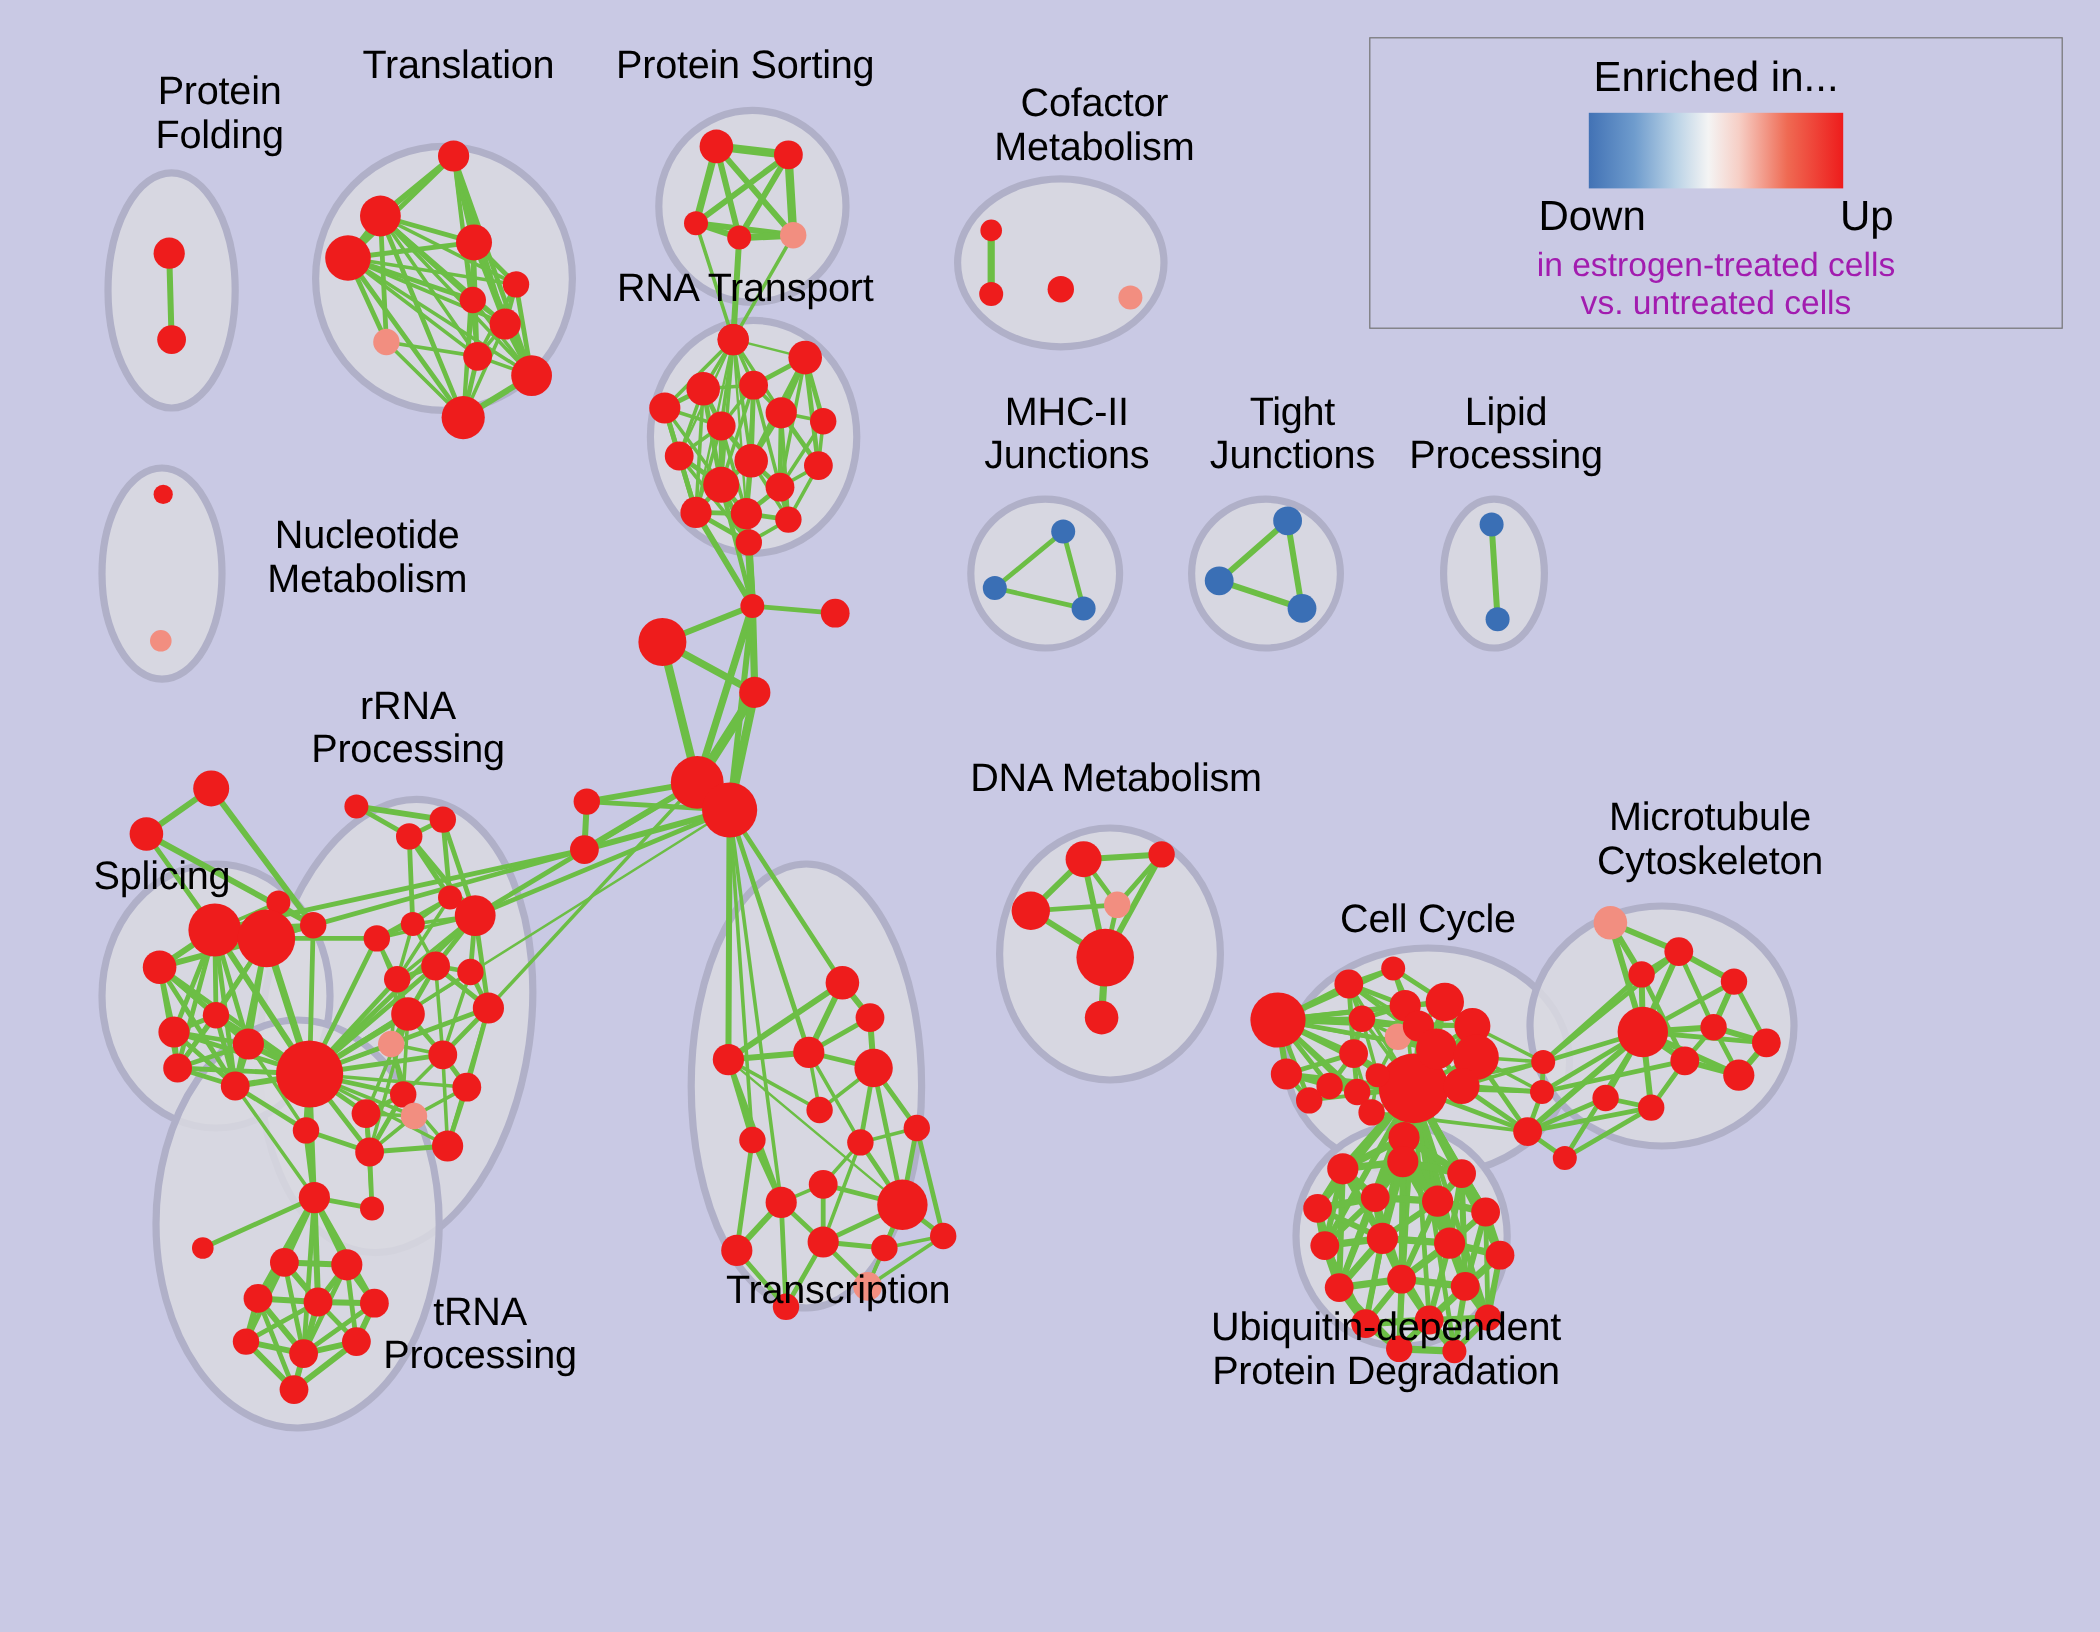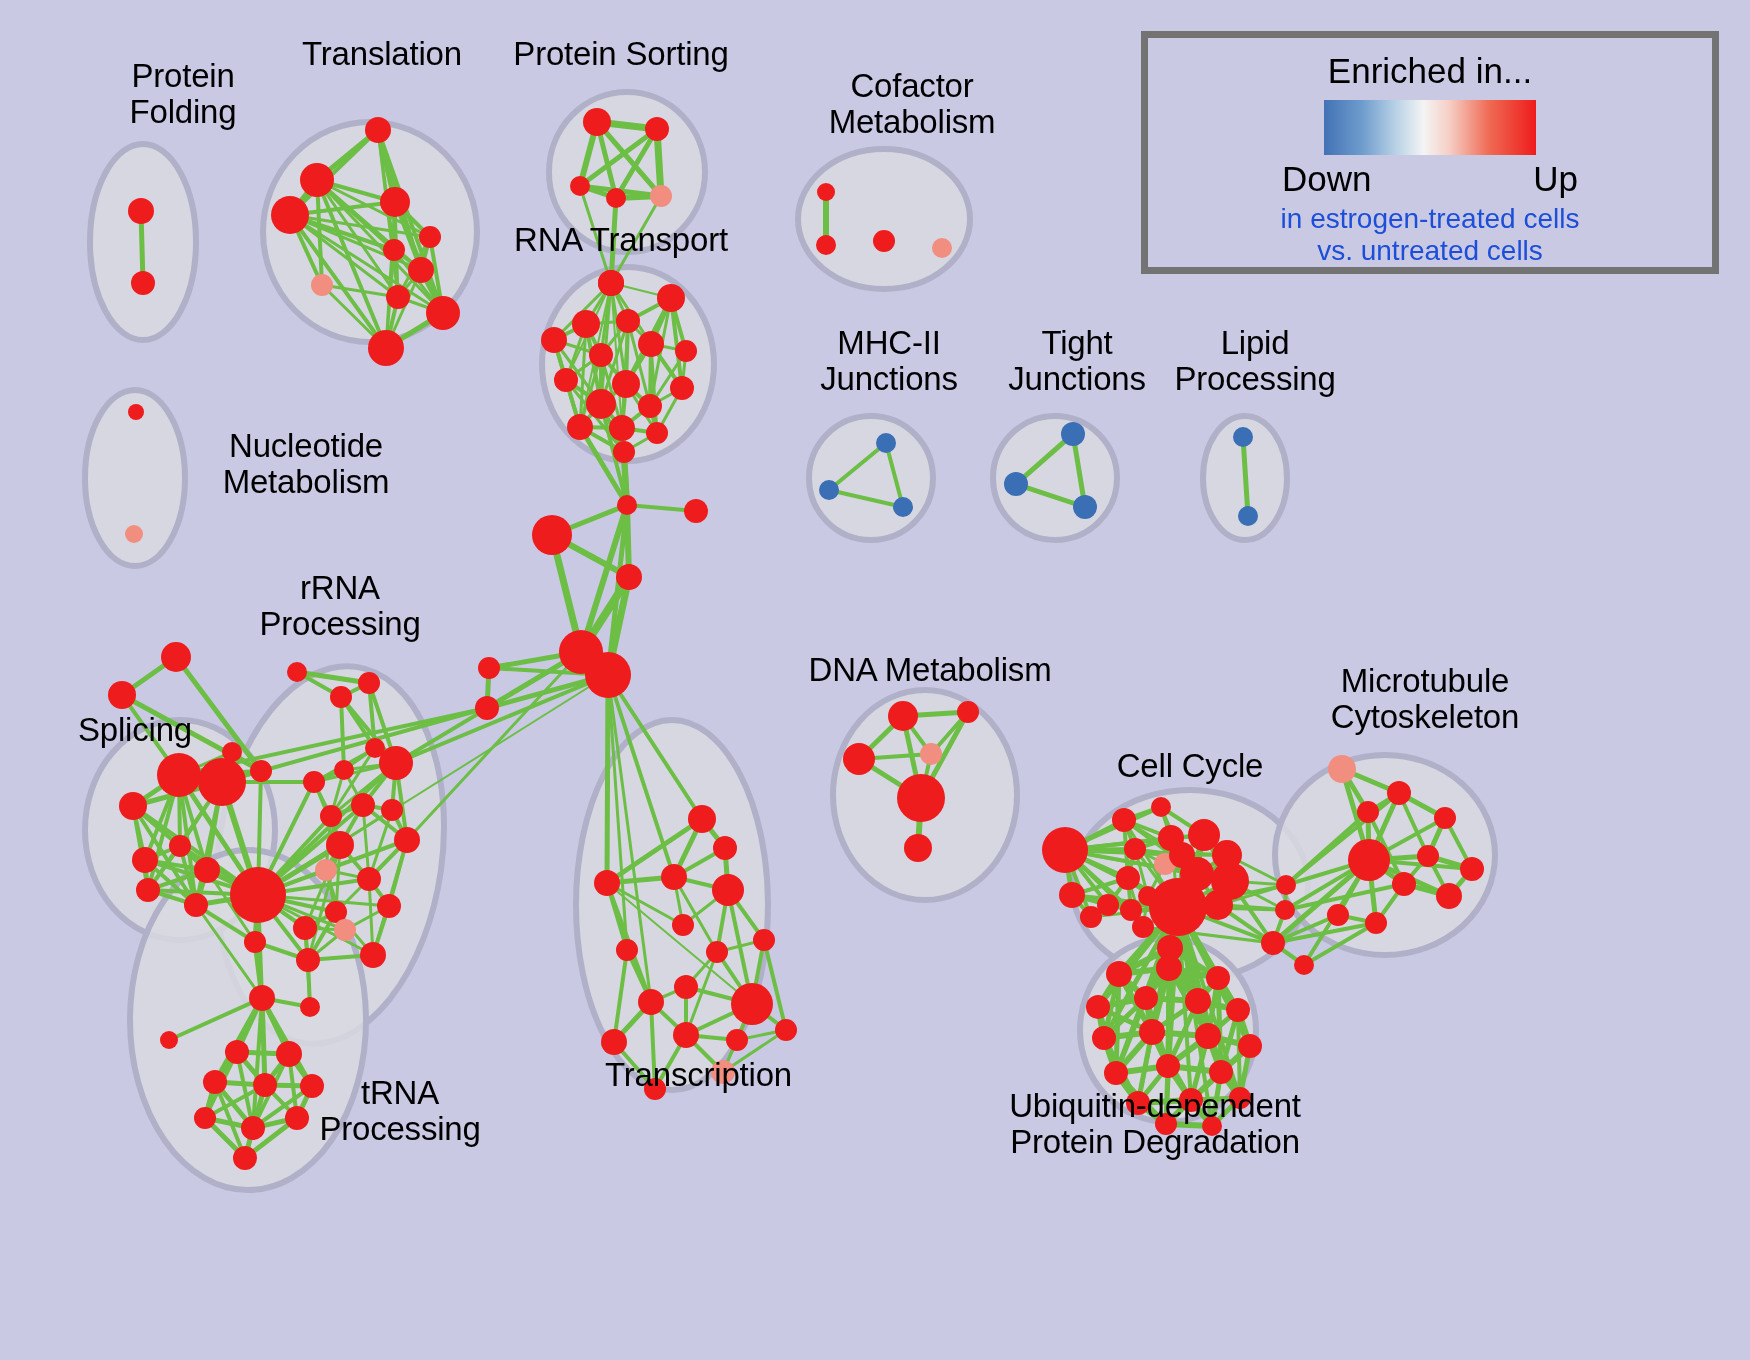--- a/index.html
+++ b/index.html
@@ -21,37 +21,37 @@
     white-space:pre-line;
     letter-spacing:-0.2px;
     pointer-events:none;
   }
   
   #legend{
     position:absolute;
     left:1141px;top:31px;
     width:578px;height:243px;
     background:#c9c9e4;
-    border:7px solid #737373;
+    border:1px solid #737373;
     box-sizing:border-box;
     display:flex;flex-direction:column;align-items:center;
   }
   #legend-title{
     font-size:35px;color:#000;margin-top:13px;
     font-family:"Liberation Sans", sans-serif;
   }
   #ramp{
     width:212px;height:63px;margin-top:9px;
     background:linear-gradient(to right,#4272b5 0%,#6f9ccd 18%,#b9d2e6 34%,#f4f4f4 47%,#f6cfc6 59%,#ef6a53 78%,#ee1c1c 100%);
   }
   #ramp-labels{
     width:296px;display:flex;justify-content:space-between;
     font-size:35px;color:#000;margin-top:4px;align-items:center;
   }
-  .legend-sub{font-size:28px;color:#1d4ed8;margin-top:4px;}
+  .legend-sub{font-size:28px;color:#a21caf;margin-top:4px;}
   .legend-sub.second{margin-top:0px;}
 </style>
 </head>
 <body>
 
 <div id="fig">
 
   <svg id="net" viewBox="0 0 1750 1360" preserveAspectRatio="none">
     <g id="clusters-layer">
         <ellipse cx="143" cy="242" rx="53" ry="98" fill="#d9d9e1" fill-opacity="0.85" stroke="#b0b0c8" stroke-width="6"></ellipse>
@@ -869,21 +869,21 @@
 Metabolism</div>
       <div class="cluster-label" style="left: 794px; top: 325px; width: 190px;">MHC-II
 Junctions</div>
       <div class="cluster-label" style="left: 982px; top: 325px; width: 190px;">Tight
 Junctions</div>
       <div class="cluster-label" style="left: 1160px; top: 325px; width: 190px;">Lipid
 Processing</div>
       <div class="cluster-label" style="left: 240px; top: 570px; width: 200px;">rRNA
 Processing</div>
       <div class="cluster-label" style="left: 50px; top: 712px; width: 170px;">Splicing</div>
-      <div class="cluster-label" style="left: 800px; top: 652px; width: 260px;">DNA Metabolism</div>
+      <div class="cluster-label" style="left: 800px; top: 630px; width: 260px;">DNA Metabolism</div>
       <div class="cluster-label" style="left: 1300px; top: 663px; width: 250px;">Microtubule
 Cytoskeleton</div>
       <div class="cluster-label" style="left: 1095px; top: 748px; width: 190px;">Cell Cycle</div>
       <div class="cluster-label" style="left: 572px; top: 1057px; width: 220px; text-align: right;">Transcription</div>
       <div class="cluster-label" style="left: 300px; top: 1063px; width: 200px; margin-top: 12px;">tRNA
 Processing</div>
       <div class="cluster-label" style="left: 990px; top: 1088px; width: 330px;">Ubiquitin-dependent
 Protein Degradation</div>
     </div>
 

